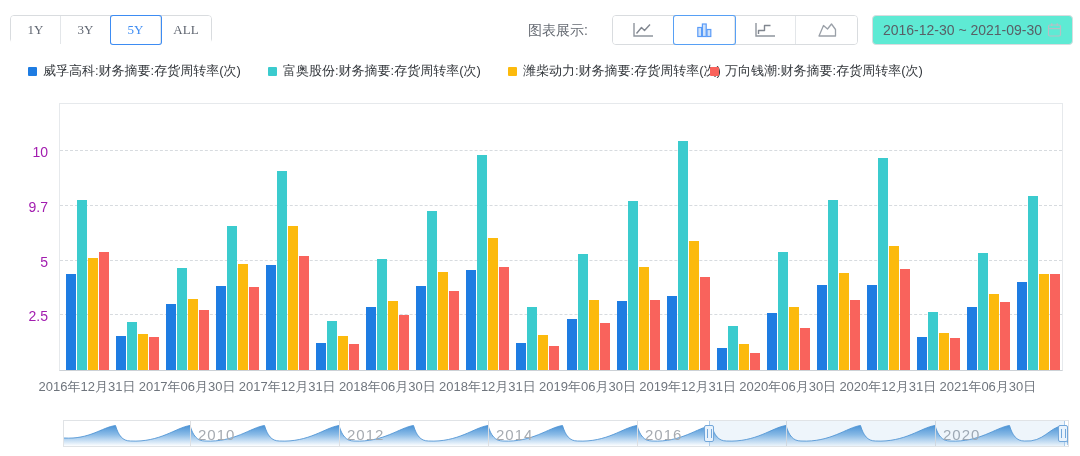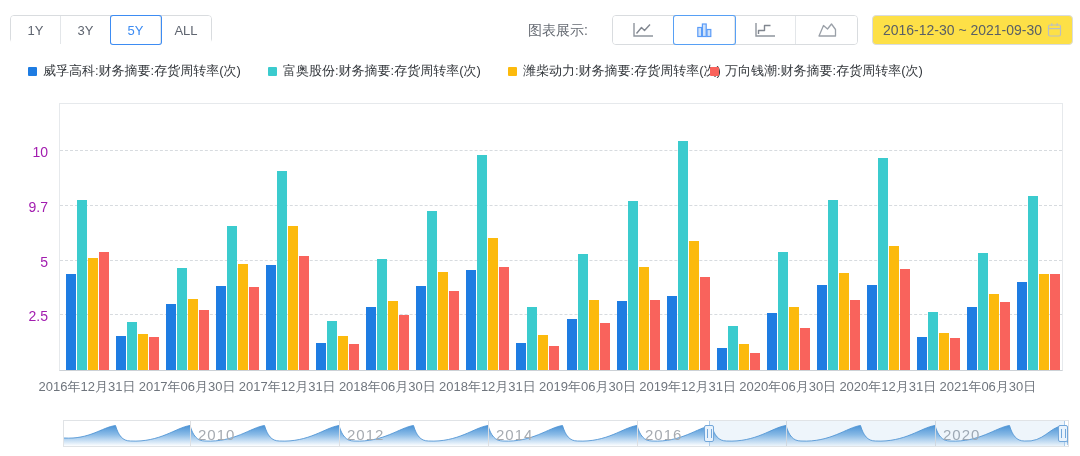--- a/index.html
+++ b/index.html
@@ -5,21 +5,21 @@
   html,body{margin:0;padding:0;}
   body{
     width:1080px;height:456px;position:relative;overflow:hidden;
     background:#ffffff;
     font-family:"Liberation Sans","DejaVu Sans",sans-serif;
     -webkit-font-smoothing:antialiased;
   }
   
   .range-group{
     position:absolute;left:10px;top:15px;height:28px;display:flex;
-    border:1px solid #d9dcdf;border-radius:4px;background:#fff;box-sizing:border-box;
+    border:1px solid #d9dcdf;border-radius:4px;background:#fff;box-sizing:border-box;font-family:Liberation Serif, serif;
   }
   .range-btn{
     width:50px;height:28px;display:flex;align-items:center;justify-content:center;
     font-size:13px;color:#5f6570;background:#fff;border:none;
     border-right:1px solid #e3e6e9;cursor:pointer;padding:0;position:relative;
     font-family:inherit;
   }
   .range-btn:first-child{border-radius:3px 0 0 3px;}
   .range-btn:last-child{border-right:none;border-radius:0 3px 3px 0;}
   .range-btn.active{
@@ -34,21 +34,21 @@
   }
   .type-btn{
     width:61px;height:28px;display:flex;align-items:center;justify-content:center;
     background:#fff;border:none;border-right:1px solid #e3e6e9;cursor:pointer;padding:0;
   }
   .type-btn:first-child{border-radius:3px 0 0 3px;}
   .type-btn:last-child{border-right:none;border-radius:0 3px 3px 0;}
   .type-btn.active{box-shadow:0 0 0 1px #57a0f5;border-radius:2px;z-index:2;}
   .date-box{
     position:absolute;left:872px;top:15px;width:201px;height:30px;box-sizing:border-box;
-    border:1px solid #d9dcdf;border-radius:4px;background:#fde047;cursor:pointer;
+    border:1px solid #d9dcdf;border-radius:4px;background:#5eead4;cursor:pointer;
     display:flex;align-items:center;justify-content:center;gap:5px;
     font-size:14px;color:#595f66;
   }
   
   .legend-item{
     position:absolute;top:63px;height:16px;display:flex;align-items:center;gap:6px;
     font-size:13px;color:#34383d;cursor:pointer;white-space:nowrap;
   }
   .legend-marker{width:9px;height:9px;border-radius:1px;flex:0 0 auto;}
   

